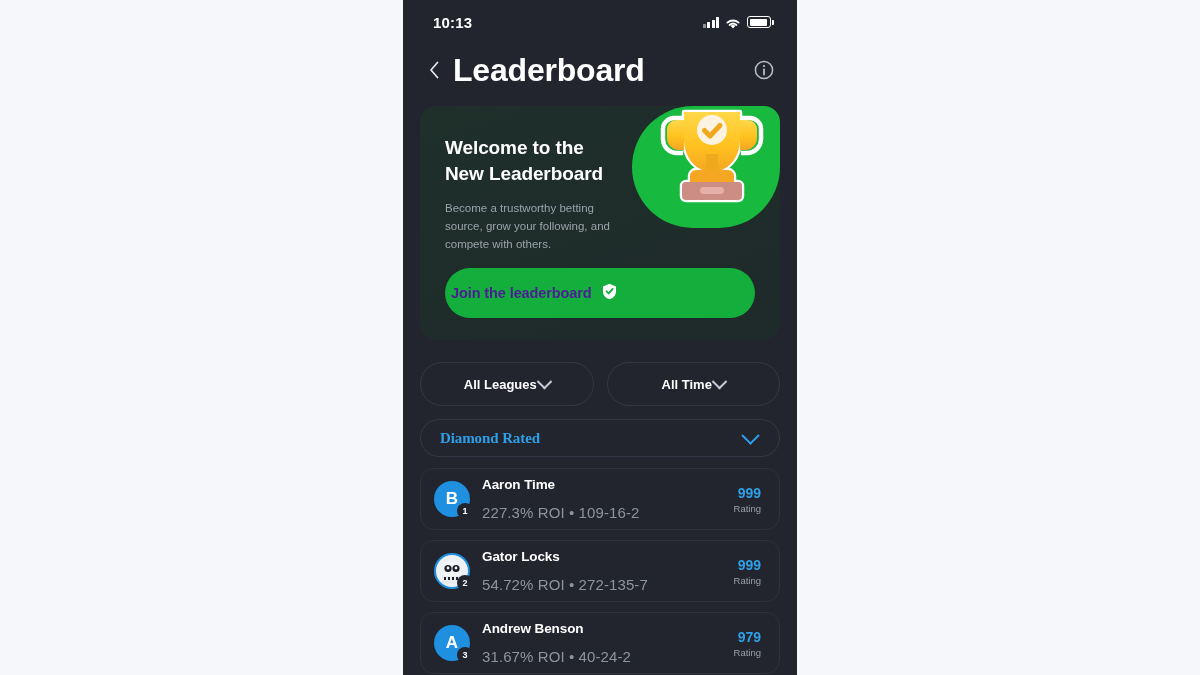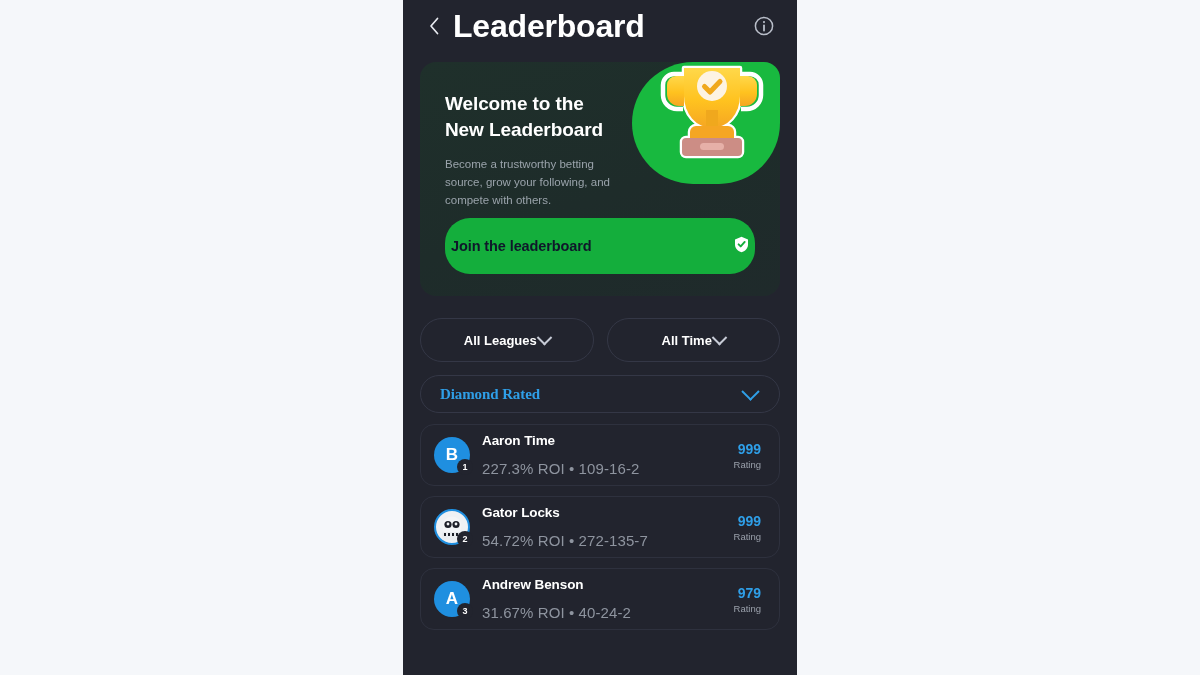--- a/index.html
+++ b/index.html
@@ -173,31 +173,31 @@
     font-size: 11.5px;
     line-height: 1.55;
     width: 205px;
     white-space: pre-line;
   }
   .join-btn {
     position: absolute;
     left: 25px;
     right: 25px;
     bottom: 22px;
-    height: 56px;
+    height: 50px;
     border-radius: 25px;
     background: #14ae3c;
     border: none;
-    color: #0f172a;
+    color: #4c1d95;
     font-family: "Liberation Sans", sans-serif;
     font-size: 14.5px;
     font-weight: bold;
     display: flex;
     align-items: center;
-    justify-content: space-between;
+    justify-content: flex-start;
     gap: 10px;
     cursor: pointer;
     letter-spacing: -0.1px;
   }
 
   
   .filters {
     display: flex;
     gap: 13px;
     margin: 22px 17px 0 17px;
@@ -348,20 +348,41 @@
     color: #9aa0ab;
     font-size: 9.5px;
   }
 </style>
 </head>
 <body>
 
 <div id="page">
   <div id="phone">
 
+    <div class="status-bar">
+      <div class="status-time">10:13</div>
+      <div class="status-icons">
+        <span class="sig">
+            <i></i>
+            <i></i>
+            <i></i>
+            <i></i>
+          </span>
+        <span class="wifi">
+          <svg width="16" height="12" viewBox="0 0 16 12">
+            <path d="M8 10.6 L10.3 7.9 A3.4 3.4 0 0 0 5.7 7.9 Z" fill="#ffffff"></path>
+            <path d="M2.4 4.6 A8.4 8.4 0 0 1 13.6 4.6" stroke="#ffffff" stroke-width="1.9" fill="none" stroke-linecap="round"></path>
+            <path d="M4.6 7.0 A5.2 5.2 0 0 1 11.4 7.0" stroke="#ffffff" stroke-width="1.9" fill="none" stroke-linecap="round"></path>
+          </svg>
+        </span>
+        <span class="battery">
+            <span></span>
+          </span>
+      </div>
+    </div>
 
     <div class="header">
       <div class="back-btn">
         <svg width="11" height="18" viewBox="0 0 11 18">
           <path d="M8.5 1.5 L2 9 L8.5 16.5" stroke="#e8eaf0" stroke-width="1.7" fill="none" stroke-linecap="round" stroke-linejoin="round"></path>
         </svg>
       </div>
       <div class="page-title">Leaderboard</div>
       <div class="info-btn">
         <svg width="22" height="22" viewBox="0 0 22 22">

